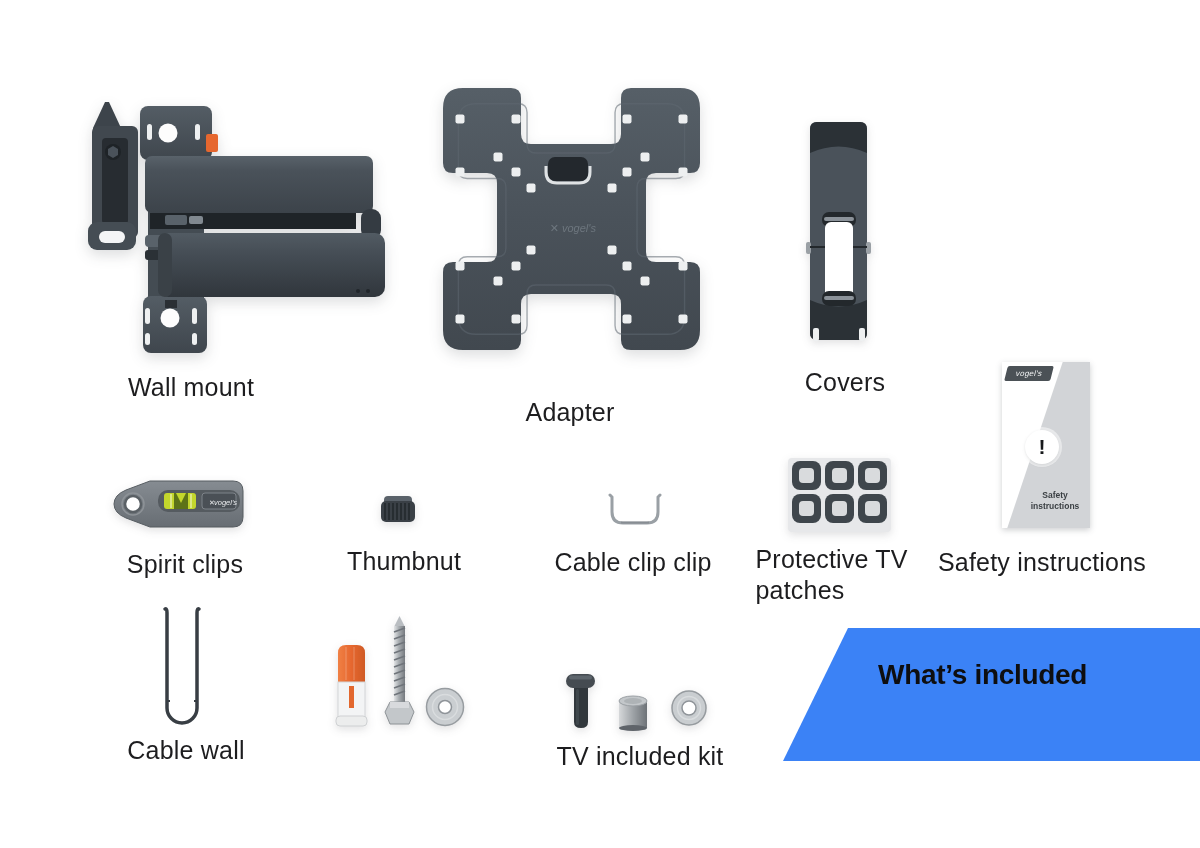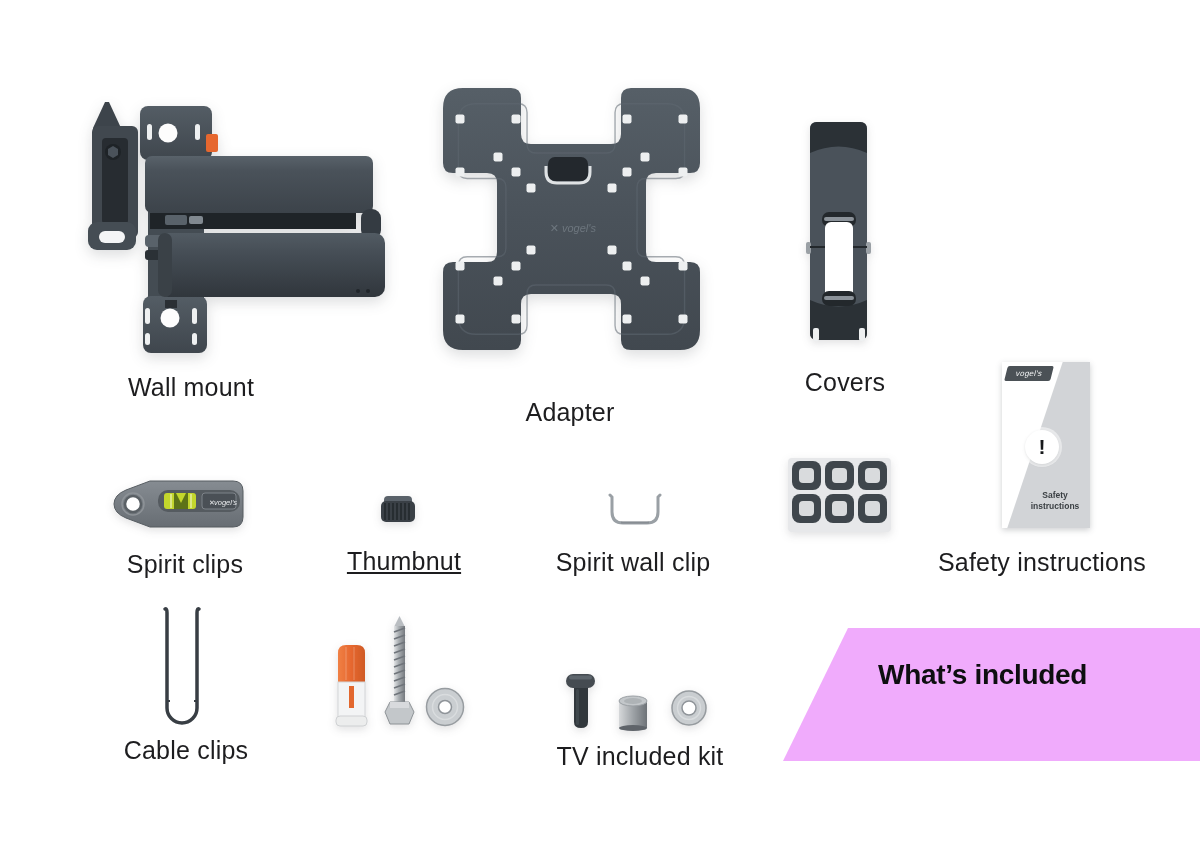--- a/index.html
+++ b/index.html
@@ -28,21 +28,21 @@
         transform:skewX(-14deg);border-radius:2px;display:flex;align-items:center;justify-content:center;
         color:#f2f3f4;font-size:8px;letter-spacing:.2px;}
   .card-circle{position:absolute;left:23px;top:68px;width:34px;height:34px;border-radius:50%;
         background:#ffffff;box-shadow:0 0 0 3px rgba(255,255,255,.5), 0 1px 3px rgba(60,65,70,.3);
         display:flex;align-items:center;justify-content:center;
         font-weight:bold;font-size:21px;color:#17191b;}
   .card-title{position:absolute;right:5px;top:128px;width:60px;text-align:center;
         font-size:8.5px;line-height:1.25;color:#3a3f43;font-weight:bold;}
 
   
-  .banner{position:absolute;left:783px;top:628px;width:417px;height:133px;background:#f0abfc;
+  .banner{position:absolute;left:783px;top:628px;width:417px;height:133px;background:#3b82f6;
         clip-path:polygon(65px 0,100% 0,100% 100%,0 100%);}
   .banner-text{position:absolute;left:95px;top:28px;color:#0e0e10;font-weight:bold;
         font-size:28px;line-height:38px;letter-spacing:-.3px;}
 </style>
 </head>
 <body>
 
 <div id="stage">
 
   <svg class="abs soft" style="left:85px;top:95px;" width="310" height="270" viewBox="0 0 310 270">
@@ -215,53 +215,54 @@
     <g stroke="#22272b" stroke-width="1.5">
       <line x1="10" y1="11" x2="10" y2="28"></line>
         <line x1="14" y1="11" x2="14" y2="28"></line>
       <line x1="18" y1="11" x2="18" y2="28"></line>
         <line x1="22" y1="11" x2="22" y2="28"></line>
       <line x1="26" y1="11" x2="26" y2="28"></line>
         <line x1="30" y1="11" x2="30" y2="28"></line>
       <line x1="34" y1="11" x2="34" y2="28"></line>
     </g>
   </svg>
-  <div class="item-label" style="left:404px;top:547px;text-decoration:underline;">Thumbnut</div>
+  <div class="item-label" style="left:404px;top:547px;">Thumbnut</div>
 
   <svg class="abs" style="left:605px;top:492px;" width="60" height="38" viewBox="0 0 60 38">
     <path d="M 5 3 L 7 5 L 7 20 Q 7 31 18 31 L 42 31 Q 53 31 53 20 L 53 5 L 55 3" fill="none" stroke="#9aa0a5" stroke-width="3" stroke-linecap="round"></path>
     <path d="M 16 30.5 L 44 30.5" fill="none" stroke="#7b8187" stroke-width="2" opacity=".6"></path>
   </svg>
-  <div class="item-label" style="left:633px;top:548px;">Spirit wall clip</div>
+  <div class="item-label" style="left:633px;top:548px;">Cable clip clip</div>
 
   <svg class="abs soft2" style="left:785px;top:450px;" width="110" height="88" viewBox="0 0 110 88">
     <rect x="3" y="8" width="103" height="74" rx="4" fill="#e7e8ea"></rect>
     <g>
       <g>
         <rect x="7" y="11" width="29" height="29" rx="8" fill="#3f464c"></rect>
           <rect x="14" y="18" width="15" height="15" rx="4" fill="#d9dbdd"></rect>
         <rect x="40" y="11" width="29" height="29" rx="8" fill="#3f464c"></rect>
           <rect x="47" y="18" width="15" height="15" rx="4" fill="#d9dbdd"></rect>
         <rect x="73" y="11" width="29" height="29" rx="8" fill="#3f464c"></rect>
           <rect x="80" y="18" width="15" height="15" rx="4" fill="#d9dbdd"></rect>
         <rect x="7" y="44" width="29" height="29" rx="8" fill="#3f464c"></rect>
           <rect x="14" y="51" width="15" height="15" rx="4" fill="#d9dbdd"></rect>
         <rect x="40" y="44" width="29" height="29" rx="8" fill="#3f464c"></rect>
           <rect x="47" y="51" width="15" height="15" rx="4" fill="#d9dbdd"></rect>
         <rect x="73" y="44" width="29" height="29" rx="8" fill="#3f464c"></rect>
           <rect x="80" y="51" width="15" height="15" rx="4" fill="#d9dbdd"></rect>
       </g>
     </g>
   </svg>
+  <div class="item-label wrap" style="left:838px;top:544px;">Protective TV patches</div>
 
   <svg class="abs" style="left:160px;top:605px;" width="80" height="130" viewBox="0 0 80 130">
     <path d="M 5 4 Q 7 3 7 8 L 7 103 A 15 15 0 0 0 37 103 L 37 8 Q 37 3 39 4" fill="none" stroke="#383e44" stroke-width="3.5" stroke-linecap="round"></path>
     <path d="M 7 96 h 3 M 37 96 h -3" stroke="#383e44" stroke-width="2"></path>
   </svg>
-  <div class="item-label" style="left:186px;top:736px;">Cable clips</div>
+  <div class="item-label" style="left:186px;top:736px;">Cable wall</div>
 
   <svg class="abs soft2" style="left:328px;top:612px;" width="150" height="125" viewBox="0 0 150 125">
     <defs>
       <linearGradient id="plugG" x1="0" y1="0" x2="1" y2="0">
         <stop offset="0" stop-color="#f08044"></stop>
           <stop offset=".5" stop-color="#e6672f"></stop>
           <stop offset="1" stop-color="#cf5a24"></stop>
       </linearGradient>
       <linearGradient id="scrG" x1="0" y1="0" x2="1" y2="0">
         <stop offset="0" stop-color="#e2e4e6"></stop>

